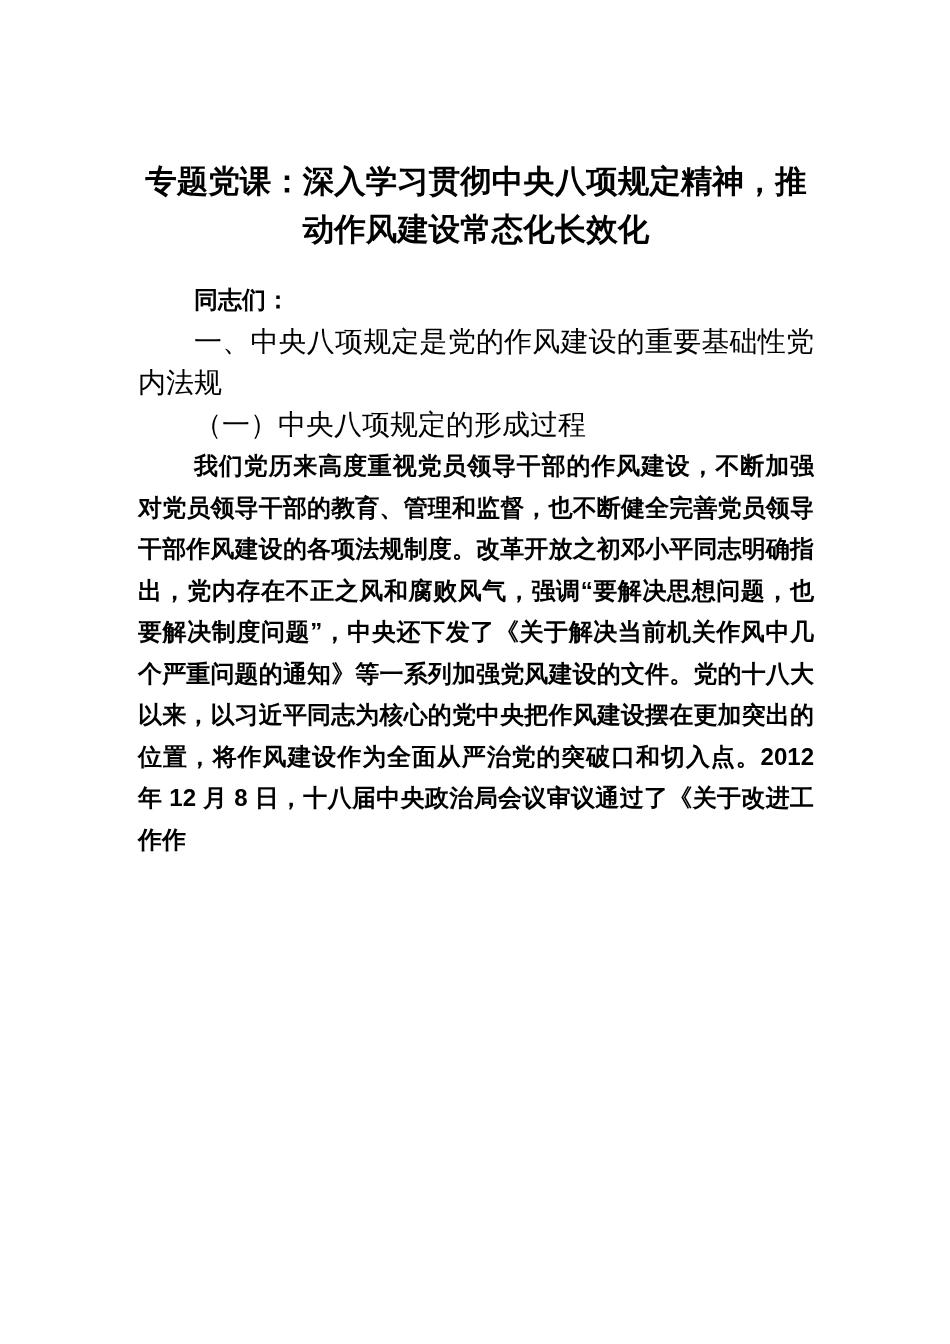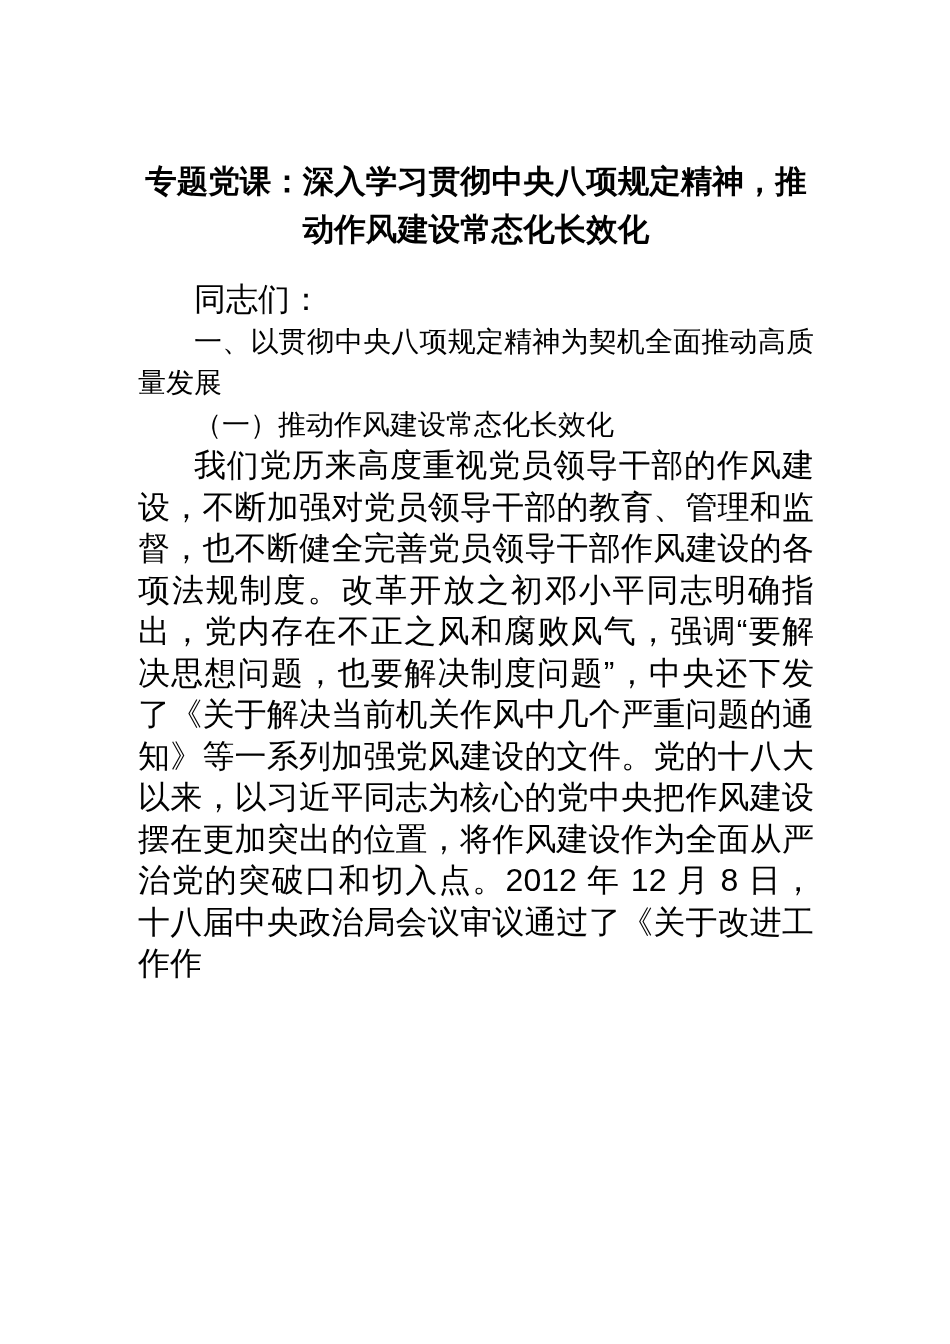--- a/index.html
+++ b/index.html
@@ -39,22 +39,22 @@
     line-height: 48px;
     text-align: center;
     letter-spacing: 0px;
     margin: 0;
     padding-top: 146px;
     text-align-last: center;
   }
 
   
   .para {
-    font-size: 32px;
-    font-weight: normal;
+    font-size: 24px;
+    font-weight: bold;
     line-height: 41.5px;
     text-align: justify;
     text-justify: inter-character;
     text-align-last: left;
     margin: 0;
     text-indent: 56px;
     letter-spacing: 0px;
   }
 
   .para-first {
@@ -88,20 +88,20 @@
 <body>
 
 <div class="page">
   <div class="doc-body">
 
     <h1 class="doc-title">专题党课：深入学习贯彻中央八项规定精神，推动作风建设常态化长效化</h1>
 
     <p class="para para-first">同志们：</p>
 
 
-    <p class="heading-1">一、以贯彻中央八项规定精神为契机全面推动高质量发展</p>
+    <p class="heading-1">一、中央八项规定是党的作风建设的重要基础性党内法规</p>
 
-    <p class="heading-2">（一）推动作风建设常态化长效化</p>
+    <p class="heading-2">（一）中央八项规定的形成过程</p>
 
     <p class="para">我们党历来高度重视党员领导干部的作风建设，不断加强对党员领导干部的教育、管理和监督，也不断健全完善党员领导干部作风建设的各项法规制度。改革开放之初邓小平同志明确指出，党内存在不正之风和腐败风气，强调“要解决思想问题，也要解决制度问题”，中央还下发了《关于解决当前机关作风中几个严重问题的通知》等一系列加强党风建设的文件。党的十八大以来，以习近平同志为核心的党中央把作风建设摆在更加突出的位置，将作风建设作为全面从严治党的突破口和切入点。2012 年 12 月 8 日，十八届中央政治局会议审议通过了《关于改进工作作</p>
 
   </div>
 </div>
 
 </body></html>

